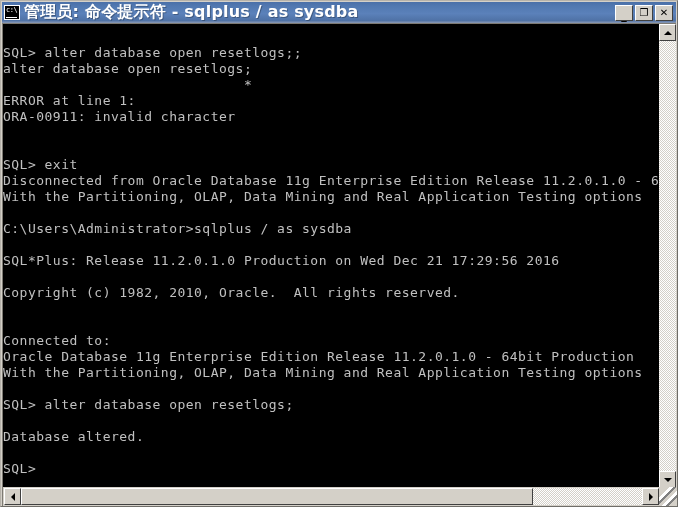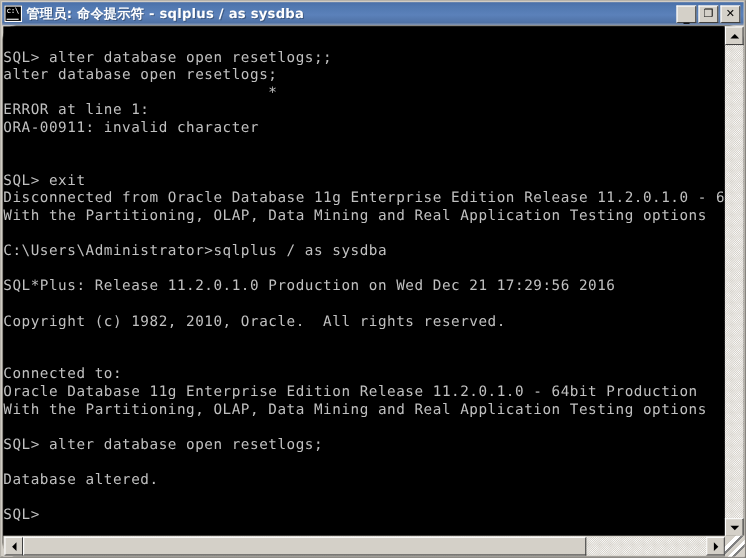--- a/index.html
+++ b/index.html
@@ -66,21 +66,21 @@
   }
   #title-icon::after {
     content: "";
     position: absolute;
     left: 1px; bottom: 1px;
     width: 11px; height: 1px;
     background: #ffffff;
   }
   #title-text {
     font-family: "DejaVu Sans", sans-serif;
-    font-size: 12px;
+    font-size: 16px;
     font-weight: bold;
     color: #ffffff;
     white-space: nowrap;
     letter-spacing: 0.2px;
     text-shadow: 1px 1px 0 rgba(0,0,0,0.28);
     flex: 1 1 auto;
     overflow: hidden;
   }
 
   
@@ -118,21 +118,20 @@
   #console-client {
     position: absolute;
     left: 1px;
     top: 22px;
     width: 674px;
     height: 483px;
     background: #000000;
     box-sizing: border-box;
     border-top: 1px solid #7d7a73;
     border-left: 1px solid #7d7a73;
-    border-radius: 13px;
   }
 
   #screen {
     position: absolute;
     left: 0; top: 0;
     width: 655px;
     height: 464px;
     overflow: hidden;
     background: #000000;
   }

